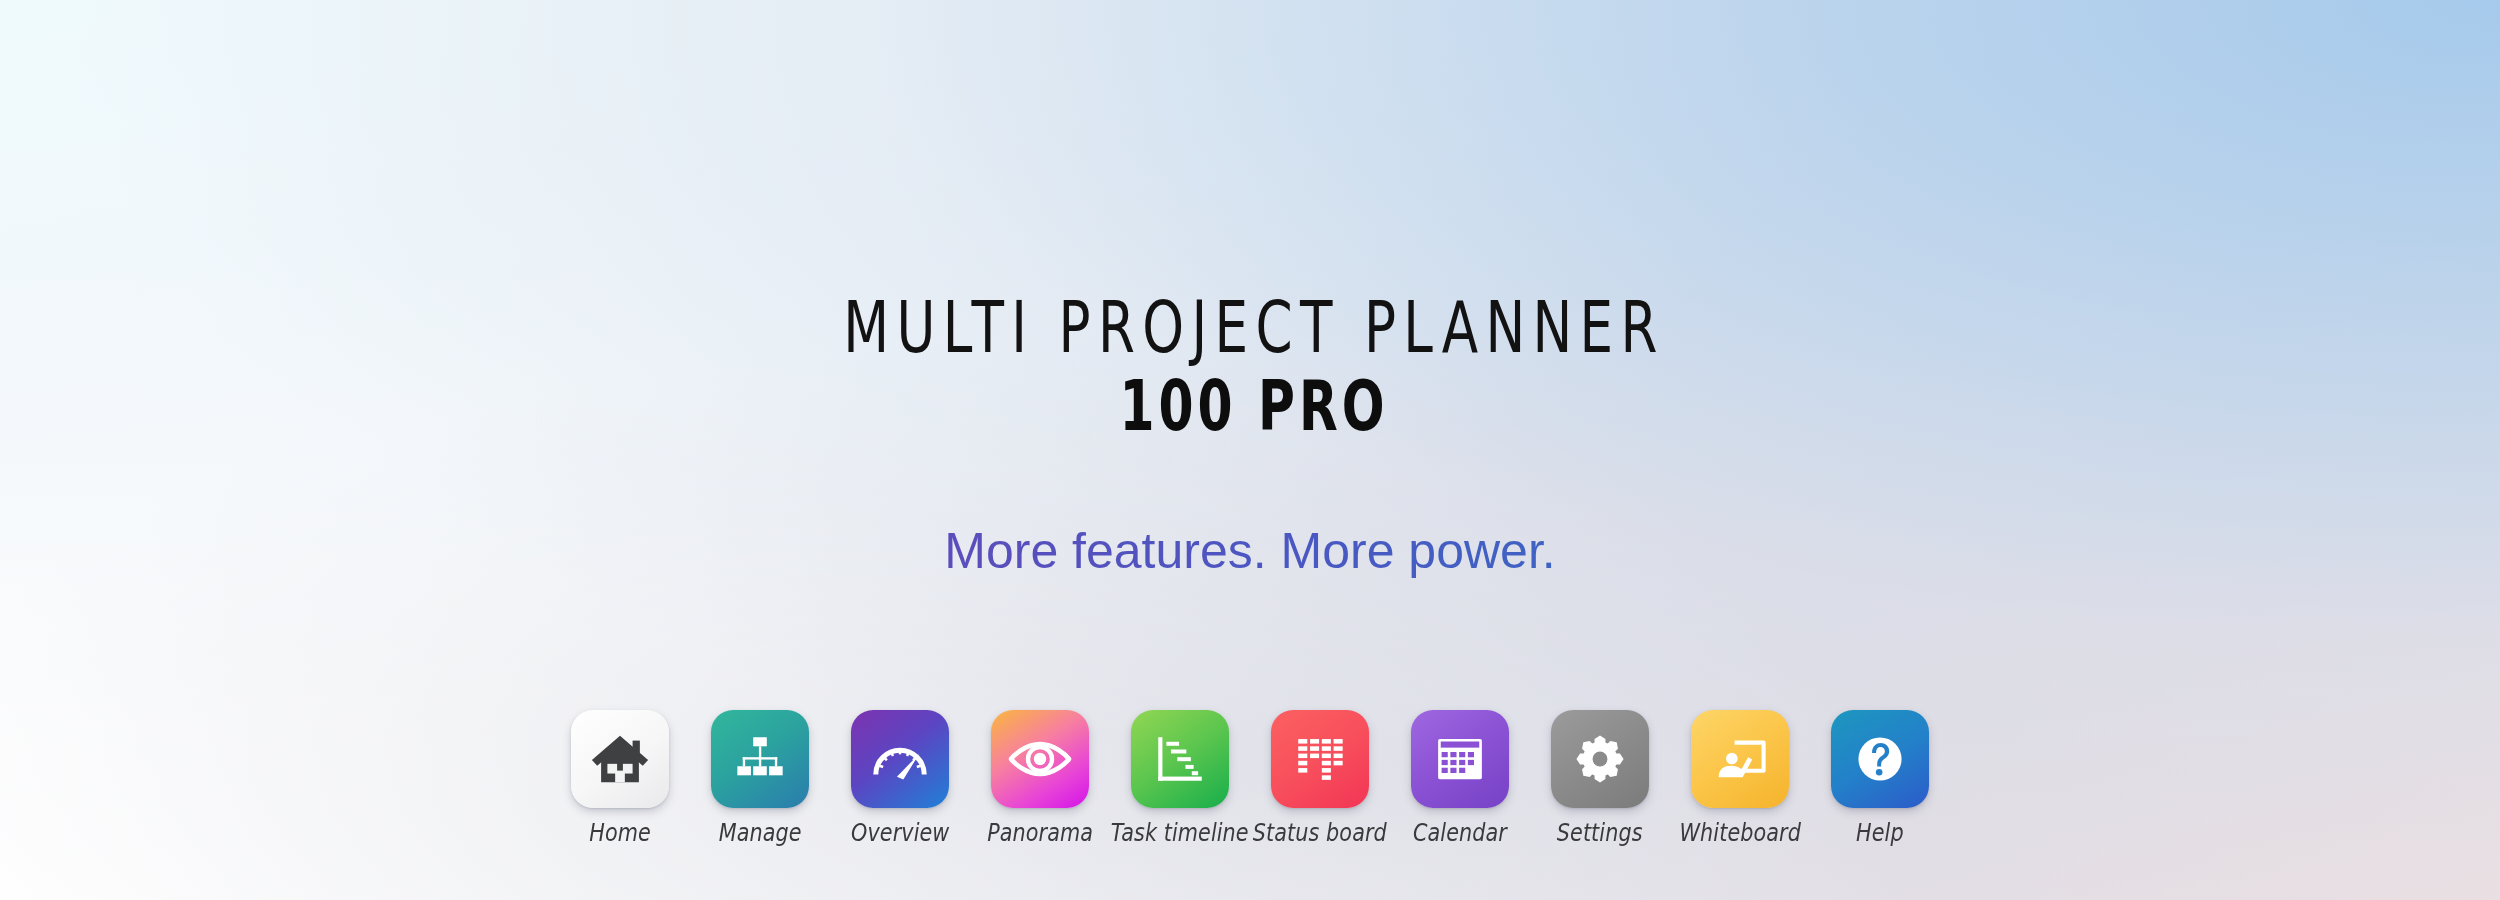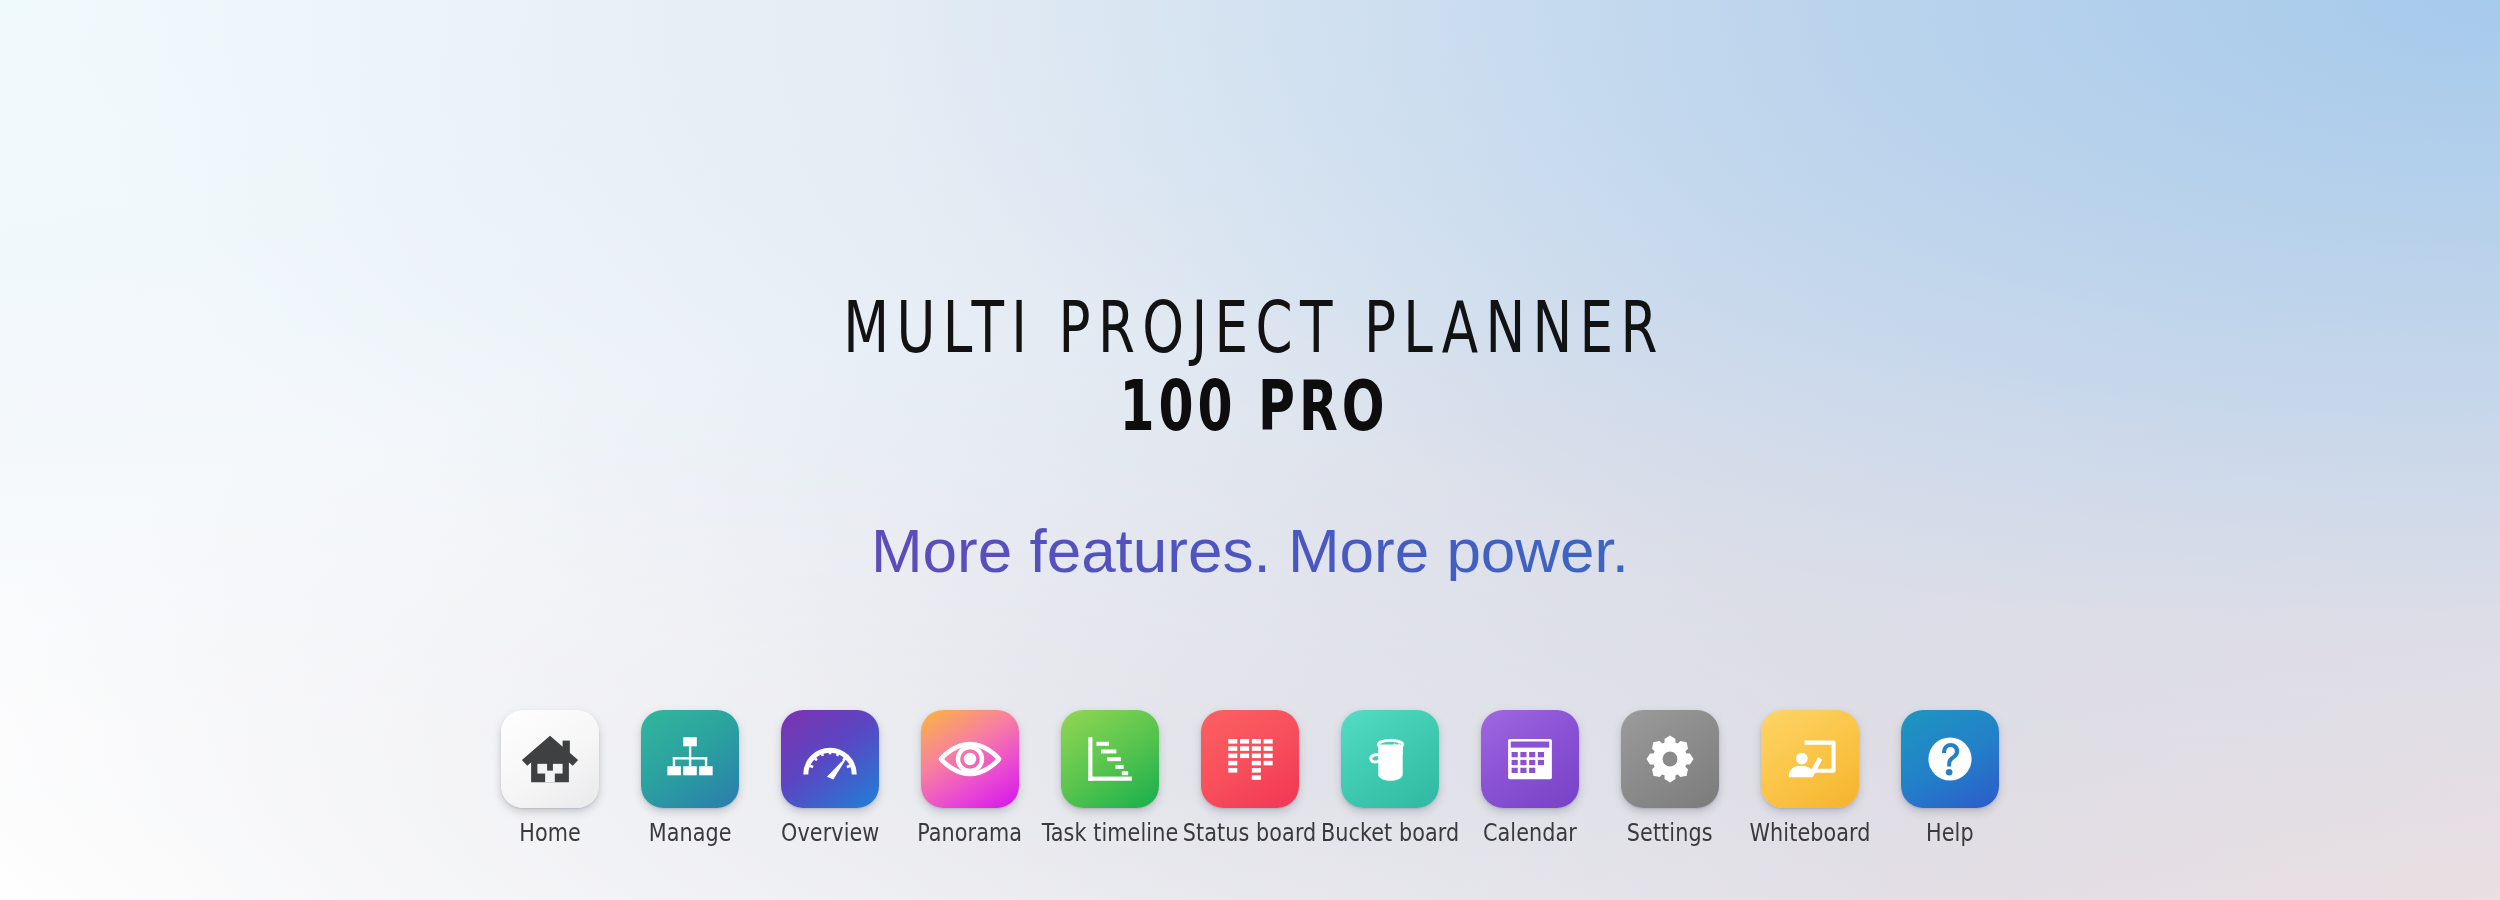--- a/index.html
+++ b/index.html
@@ -74,21 +74,21 @@
     margin-top: 2px;
     white-space: nowrap;
   }
 
   .tagline {
     position: absolute;
     top: 521px;
     left: 0;
     width: 2500px;
     text-align: center;
-    font-size: 62px;
+    font-size: 50px;
     line-height: 60px;
     font-weight: 400;
     letter-spacing: 0px;
     background-image: linear-gradient(92deg, #7b3fa8 0%, #6c43b4 22%, #4a57c2 52%, #2f73c4 76%, #2a7ec6 100%);
     -webkit-background-clip: text;
     background-clip: text;
     color: transparent;
     -webkit-text-fill-color: transparent;
     white-space: nowrap;
   }
@@ -96,20 +96,21 @@
   
   .launcher {
     position: absolute;
     top: 710px;
     left: 0;
     width: 2500px;
     display: flex;
     justify-content: center;
     align-items: flex-start;
     gap: 0px;
+    font-style: italic;
   }
   .tile-wrap {
     width: 140px;
     display: flex;
     flex-direction: column;
     align-items: center;
     cursor: pointer;
   }
   .tile {
     width: 98px;
@@ -249,31 +250,20 @@
             <rect x="47" y="10" width="10" height="5"></rect>
             <rect x="47" y="18" width="10" height="5"></rect>
             <rect x="47" y="26" width="10" height="5"></rect>
             <rect x="47" y="34" width="10" height="5"></rect>
           </g>
         </svg>
       </div>
       <div class="tile-label">Status board</div>
     </div>
 
-    <div class="tile-wrap">
-      <div class="tile" style="background:linear-gradient(145deg,#54dcc4 0%,#3ecbb0 50%,#2fb8a2 100%)">
-        <svg width="58" height="58" viewBox="0 0 64 64">
-          <path d="M19 16 L19 49 C19 53 25 56 32.5 56 C40 56 46 53 46 49 L46 16 Z" fill="#ffffff"></path>
-          <ellipse cx="32.5" cy="16" rx="13.5" ry="4.6" fill="none" stroke="#ffffff" stroke-width="3.2"></ellipse>
-          <path d="M37 13 L39.5 20 L42 13.5 L44.5 21 L46 15 L46 27 L37 27 Z" fill="#ffffff"></path>
-          <path d="M19 27 C12 27 9.5 30.5 11.5 33.5 C13.5 36.5 20 35.5 24.5 31.5 C28 28.4 28.5 23 25 21.5 C21.5 20 19.5 23 20.5 25.5" fill="none" stroke="#ffffff" stroke-width="3.2" stroke-linecap="round"></path>
-        </svg>
-      </div>
-      <div class="tile-label">Bucket board</div>
-    </div>
 
     <div class="tile-wrap">
       <div class="tile" style="background:linear-gradient(145deg,#9f68e0 0%,#8a51d4 50%,#7742c6 100%)">
         <svg width="56" height="56" viewBox="0 0 64 64">
           <rect x="7" y="9" width="50" height="46" rx="2" fill="#ffffff"></rect>
           <rect x="10" y="12" width="44" height="7" fill="#8a51d4"></rect>
           <g fill="#8a51d4">
             <rect x="11" y="24" width="7" height="6"></rect>
             <rect x="21" y="24" width="7" height="6"></rect>
             <rect x="31" y="24" width="7" height="6"></rect>

